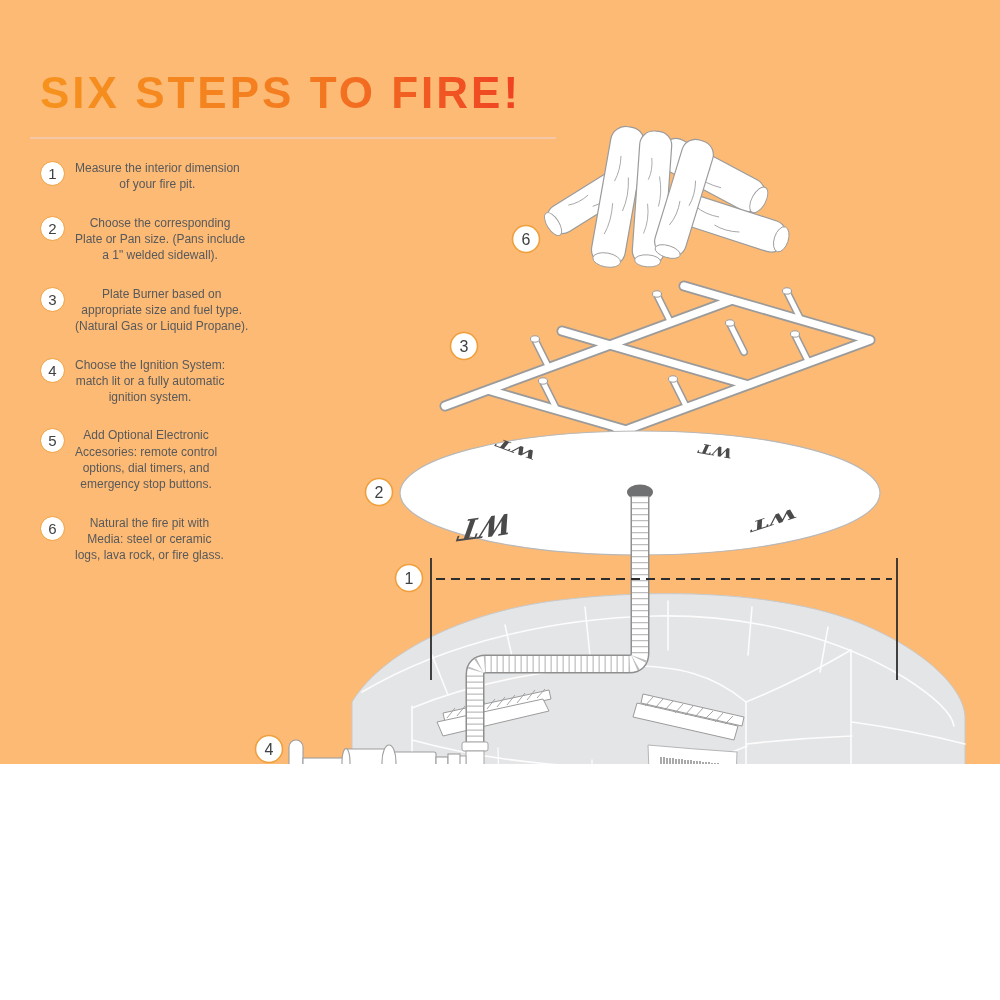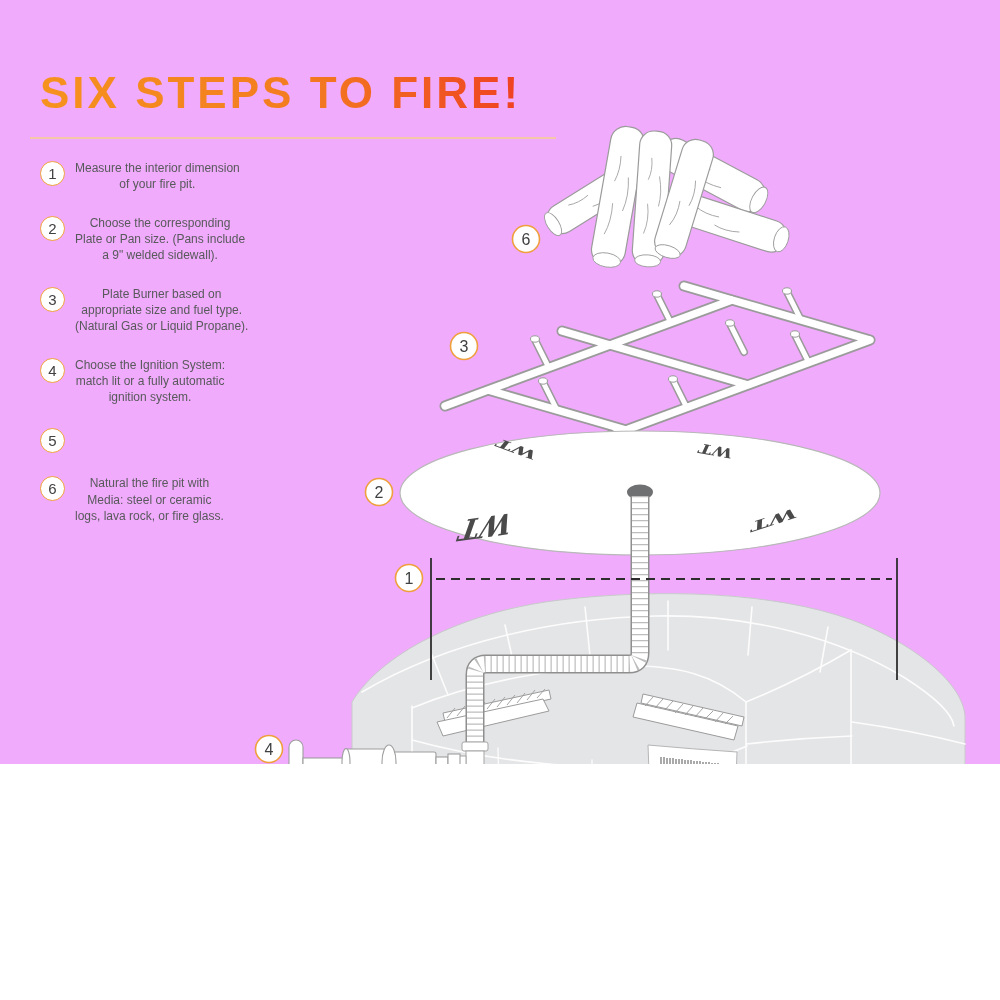--- a/index.html
+++ b/index.html
@@ -1,16 +1,16 @@
 <!DOCTYPE html>
 <html><head>
 <meta charset="utf-8">
 <style>
   html,body{margin:0;padding:0;background:#ffffff;}
-  .page{position:relative;width:1000px;height:764px;background:#f0abfc;overflow:hidden;
+  .page{position:relative;width:1000px;height:764px;background:#fdba74;overflow:hidden;
         font-family:"Liberation Sans",sans-serif;}
   .title{position:absolute;left:40px;top:68px;font-size:44px;font-weight:700;
          letter-spacing:3px;white-space:nowrap;
          background:linear-gradient(90deg,#F6921E 0%,#F37B20 55%,#EF4123 100%);
          -webkit-background-clip:text;background-clip:text;color:transparent;}
   .title-underline{position:absolute;left:30px;top:137px;width:526px;height:2px;
          background:#F5C7A9;}
   .steps{position:absolute;left:40px;top:160px;width:312px;list-style:none;margin:0;padding:0;}
   .step{display:flex;align-items:flex-start;margin-bottom:22px;}
   .badge{flex:0 0 auto;width:23px;height:23px;border:1.6px solid #EF9F3C;border-radius:50%;
@@ -37,36 +37,40 @@
   <ol class="steps">
     <li class="step">
       <span class="badge">1</span>
       <p class="step-text">Measure the interior dimension
 of your fire pit.</p>
     </li>
     <li class="step">
       <span class="badge">2</span>
       <p class="step-text">Choose the corresponding
 Plate or Pan size. (Pans include
-a 9" welded sidewall).</p>
+a 1" welded sidewall).</p>
     </li>
     <li class="step">
       <span class="badge">3</span>
       <p class="step-text">Plate Burner based on
 appropriate size and fuel type.
 (Natural Gas or Liquid Propane).</p>
     </li>
     <li class="step">
       <span class="badge">4</span>
       <p class="step-text">Choose the Ignition System:
 match lit or a fully automatic
 ignition system.</p>
     </li>
     <li class="step">
       <span class="badge">5</span>
+      <p class="step-text">Add Optional Electronic
+Accesories: remote control
+options, dial timers, and
+emergency stop buttons.</p>
     </li>
     <li class="step">
       <span class="badge">6</span>
       <p class="step-text">Natural the fire pit with
 Media: steel or ceramic
 logs, lava rock, or fire glass.</p>
     </li>
   </ol>
 
   <svg class="diagram" width="1000" height="1000" viewBox="0 0 1000 1000">

